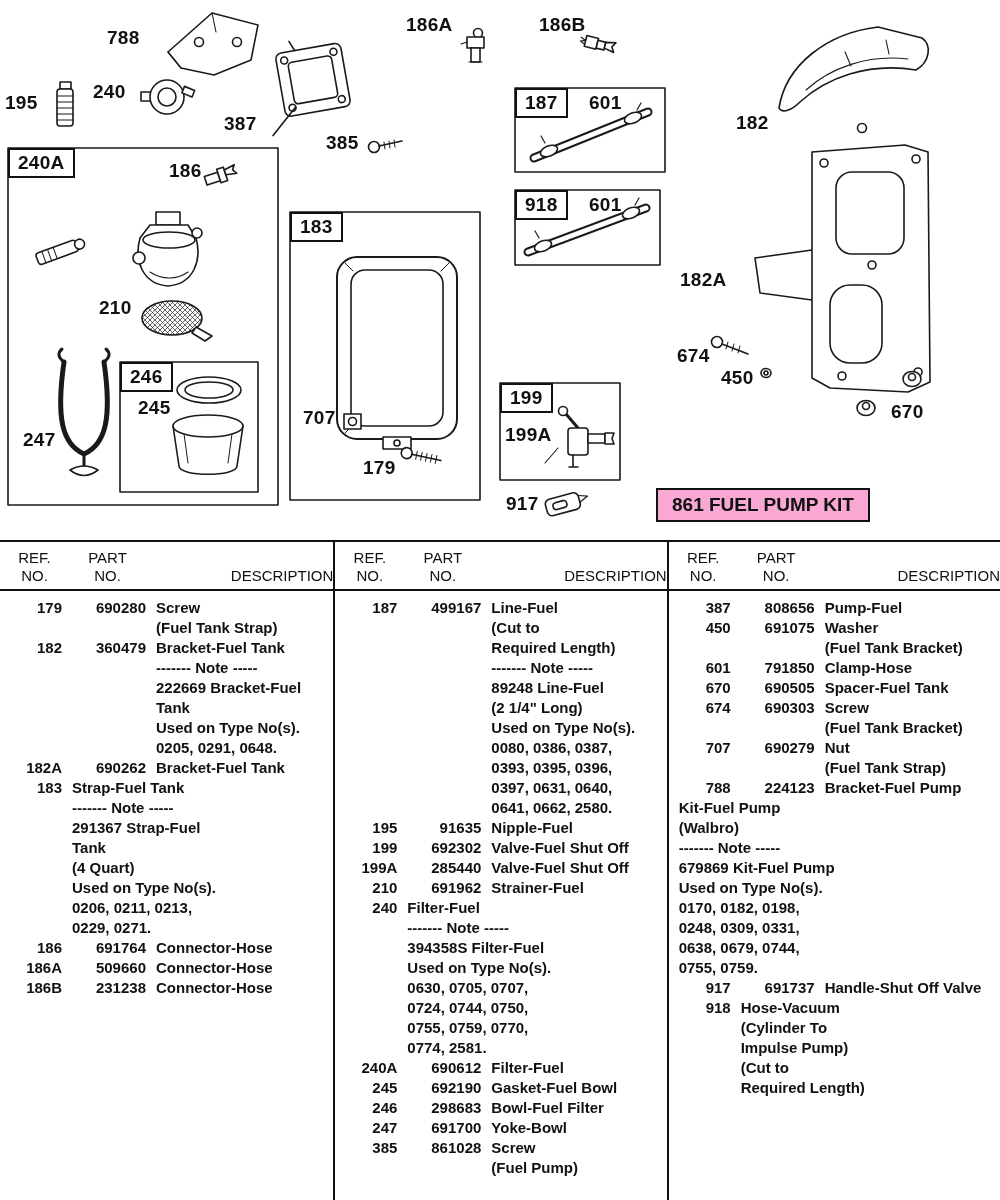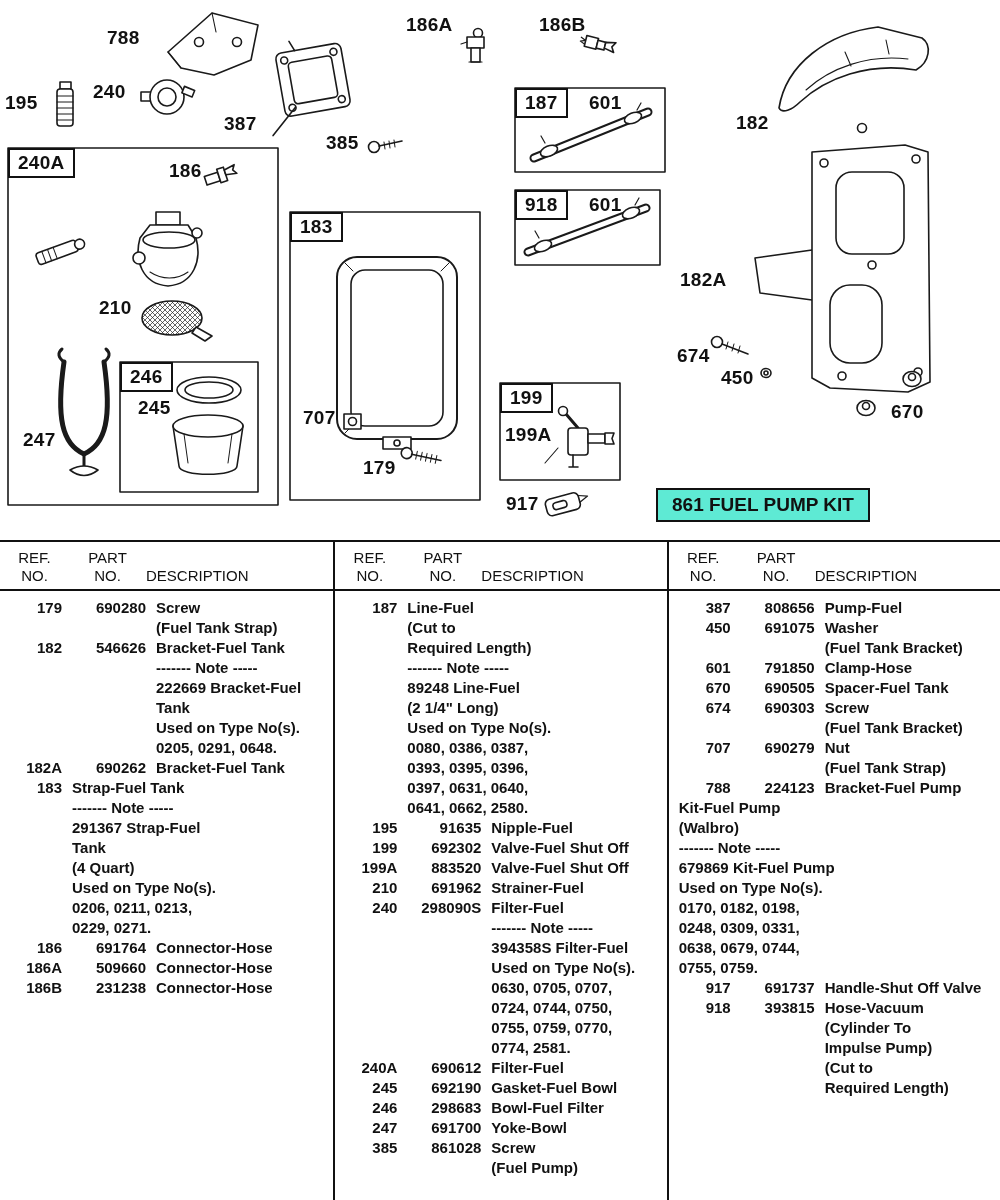--- a/index.html
+++ b/index.html
@@ -4,28 +4,28 @@
 <style>
   *{box-sizing:border-box;margin:0;padding:0;}
   html,body{width:1000px;height:1200px;background:#fff;color:#111;
     font-family:"Liberation Sans",sans-serif;overflow:hidden;}
   #diagram{position:relative;width:1000px;height:540px;}
   #diagram svg{position:absolute;left:0;top:0;}
   .callout{position:absolute;font-weight:bold;font-size:19px;line-height:1.05;
     white-space:nowrap;letter-spacing:0.3px;}
   .callout.boxed{border:2px solid #111;padding:3px 8px;background:#fff;}
   .kit-title{position:absolute;left:656px;top:488px;border:2px solid #111;
-    padding:4px 14px;font-weight:bold;font-size:19px;background:#5eead4;white-space:nowrap;}
+    padding:4px 14px;font-weight:bold;font-size:19px;background:#f9a8d4;white-space:nowrap;}
   #table{display:flex;border-top:2px solid #111;height:660px;font-size:15px;}
   .tcol{width:333.33px;}
   .tcol + .tcol{border-left:2px solid #111;}
   .col-header{display:grid;grid-template-columns:62px 84px 1fr;
     padding:7px 0 4px;border-bottom:2px solid #111;line-height:18px;}
   .h-ref,.h-part{text-align:center;padding-left:7px;}
-  .h-desc{align-self:end;text-align:left;}
+  .h-desc{align-self:end;text-align:right;}
   .entries{padding-top:7px;}
   .entry{display:grid;grid-template-columns:62px 84px 1fr;line-height:20px;}
   .entry .ref,.entry .part{text-align:right;font-weight:bold;white-space:nowrap;}
   .entry .desc{padding-left:10px;white-space:nowrap;font-weight:bold;}
 </style>
 </head>
 <body>
 
 <div id="diagram">
   <svg width="1000" height="540" viewBox="0 0 1000 540">
@@ -288,21 +288,21 @@
         <div class="entry">
           <div class="ref">179</div>
           <div class="part">690280</div>
           <div class="desc">
             <div>Screw</div>
             <div>(Fuel Tank Strap)</div>
           </div>
         </div>
         <div class="entry">
           <div class="ref">182</div>
-          <div class="part">546626</div>
+          <div class="part">360479</div>
           <div class="desc">
             <div>Bracket-Fuel Tank</div>
             <div><b>------- Note -----</b></div>
             <div><b>222669</b> Bracket-Fuel</div>
             <div>Tank</div>
             <div>Used on Type No(s).</div>
             <div>0205, 0291, 0648.</div>
           </div>
         </div>
         <div class="entry">
@@ -357,20 +357,21 @@
       </div>
       <div class="h-part">
         <div>PART</div>
         <div>NO.</div>
       </div>
       <div class="h-desc">DESCRIPTION</div>
     </div>
     <div class="entries">
         <div class="entry">
           <div class="ref">187</div>
+          <div class="part">499167</div>
           <div class="desc">
             <div>Line-Fuel</div>
             <div>(Cut to</div>
             <div>Required Length)</div>
             <div><b>------- Note -----</b></div>
             <div><b>89248</b> Line-Fuel</div>
             <div>(2 1/4" Long)</div>
             <div>Used on Type No(s).</div>
             <div>0080, 0386, 0387,</div>
             <div>0393, 0395, 0396,</div>
@@ -387,35 +388,34 @@
         </div>
         <div class="entry">
           <div class="ref">199</div>
           <div class="part">692302</div>
           <div class="desc">
             <div>Valve-Fuel Shut Off</div>
           </div>
         </div>
         <div class="entry">
           <div class="ref">199A</div>
-          <div class="part">883520</div>
+          <div class="part">285440</div>
           <div class="desc">
             <div>Valve-Fuel Shut Off</div>
           </div>
         </div>
         <div class="entry">
           <div class="ref">210</div>
           <div class="part">691962</div>
           <div class="desc">
             <div>Strainer-Fuel</div>
           </div>
         </div>
         <div class="entry">
           <div class="ref">240</div>
-          <div class="part">298090S</div>
           <div class="desc">
             <div>Filter-Fuel</div>
             <div><b>------- Note -----</b></div>
             <div><b>394358S</b> Filter-Fuel</div>
             <div>Used on Type No(s).</div>
             <div>0630, 0705, 0707,</div>
             <div>0724, 0744, 0750,</div>
             <div>0755, 0759, 0770,</div>
             <div>0774, 2581.</div>
           </div>
@@ -539,21 +539,20 @@
         </div>
         <div class="entry">
           <div class="ref">917</div>
           <div class="part">691737</div>
           <div class="desc">
             <div>Handle-Shut Off Valve</div>
           </div>
         </div>
         <div class="entry">
           <div class="ref">918</div>
-          <div class="part">393815</div>
           <div class="desc">
             <div>Hose-Vacuum</div>
             <div>(Cylinder To</div>
             <div>Impulse Pump)</div>
             <div>(Cut to</div>
             <div>Required Length)</div>
           </div>
         </div>
       </div>
   </div>

